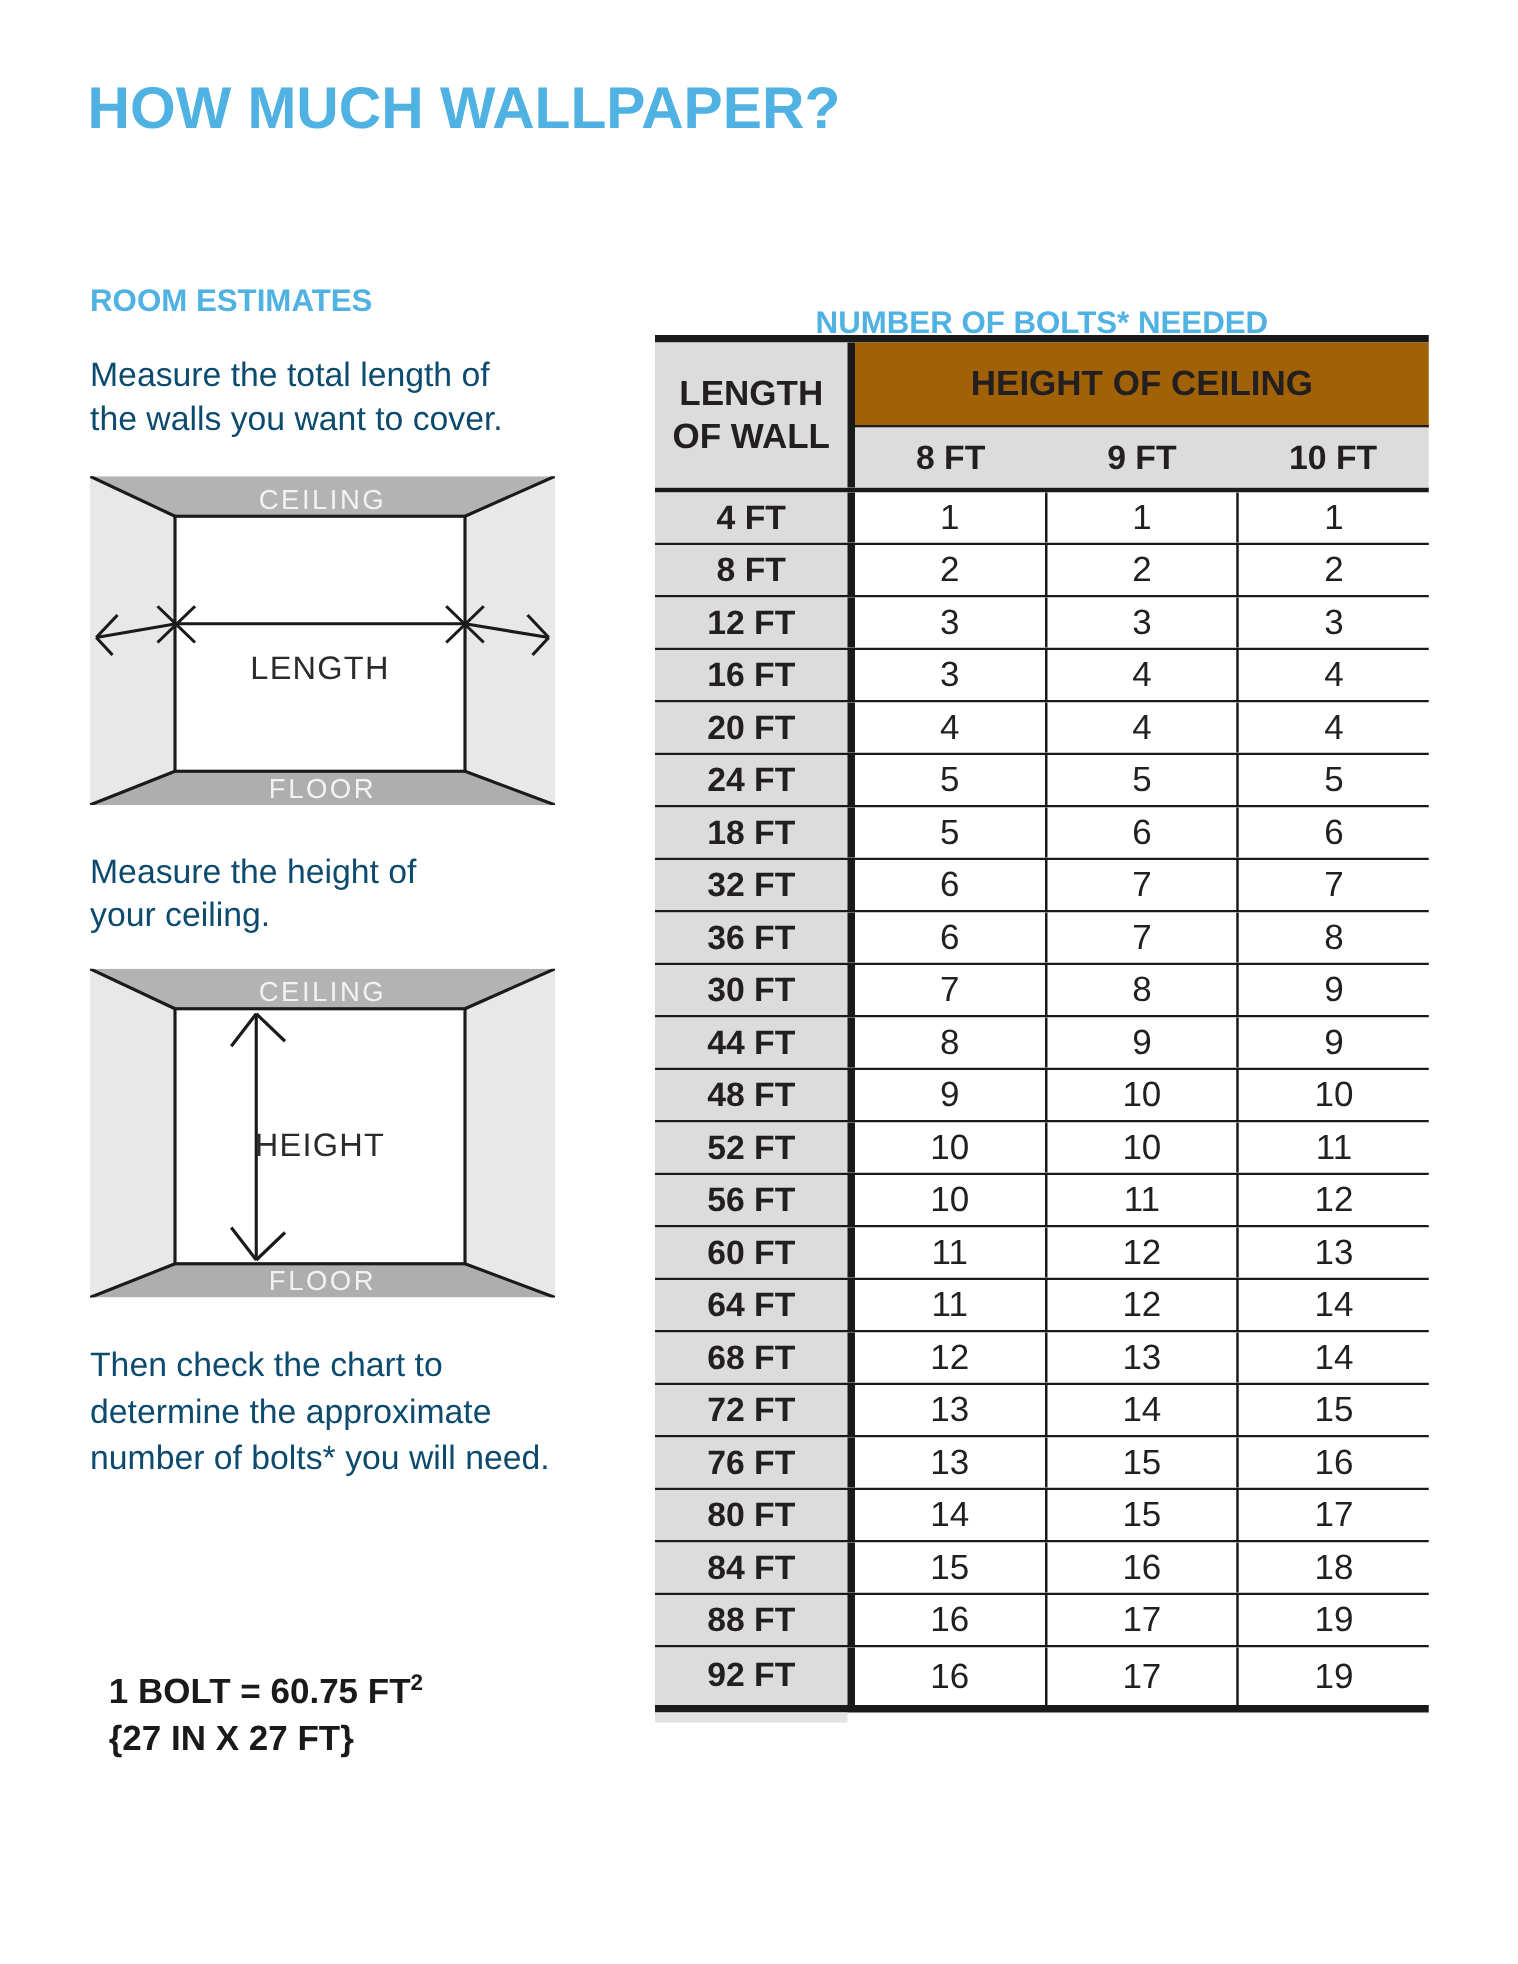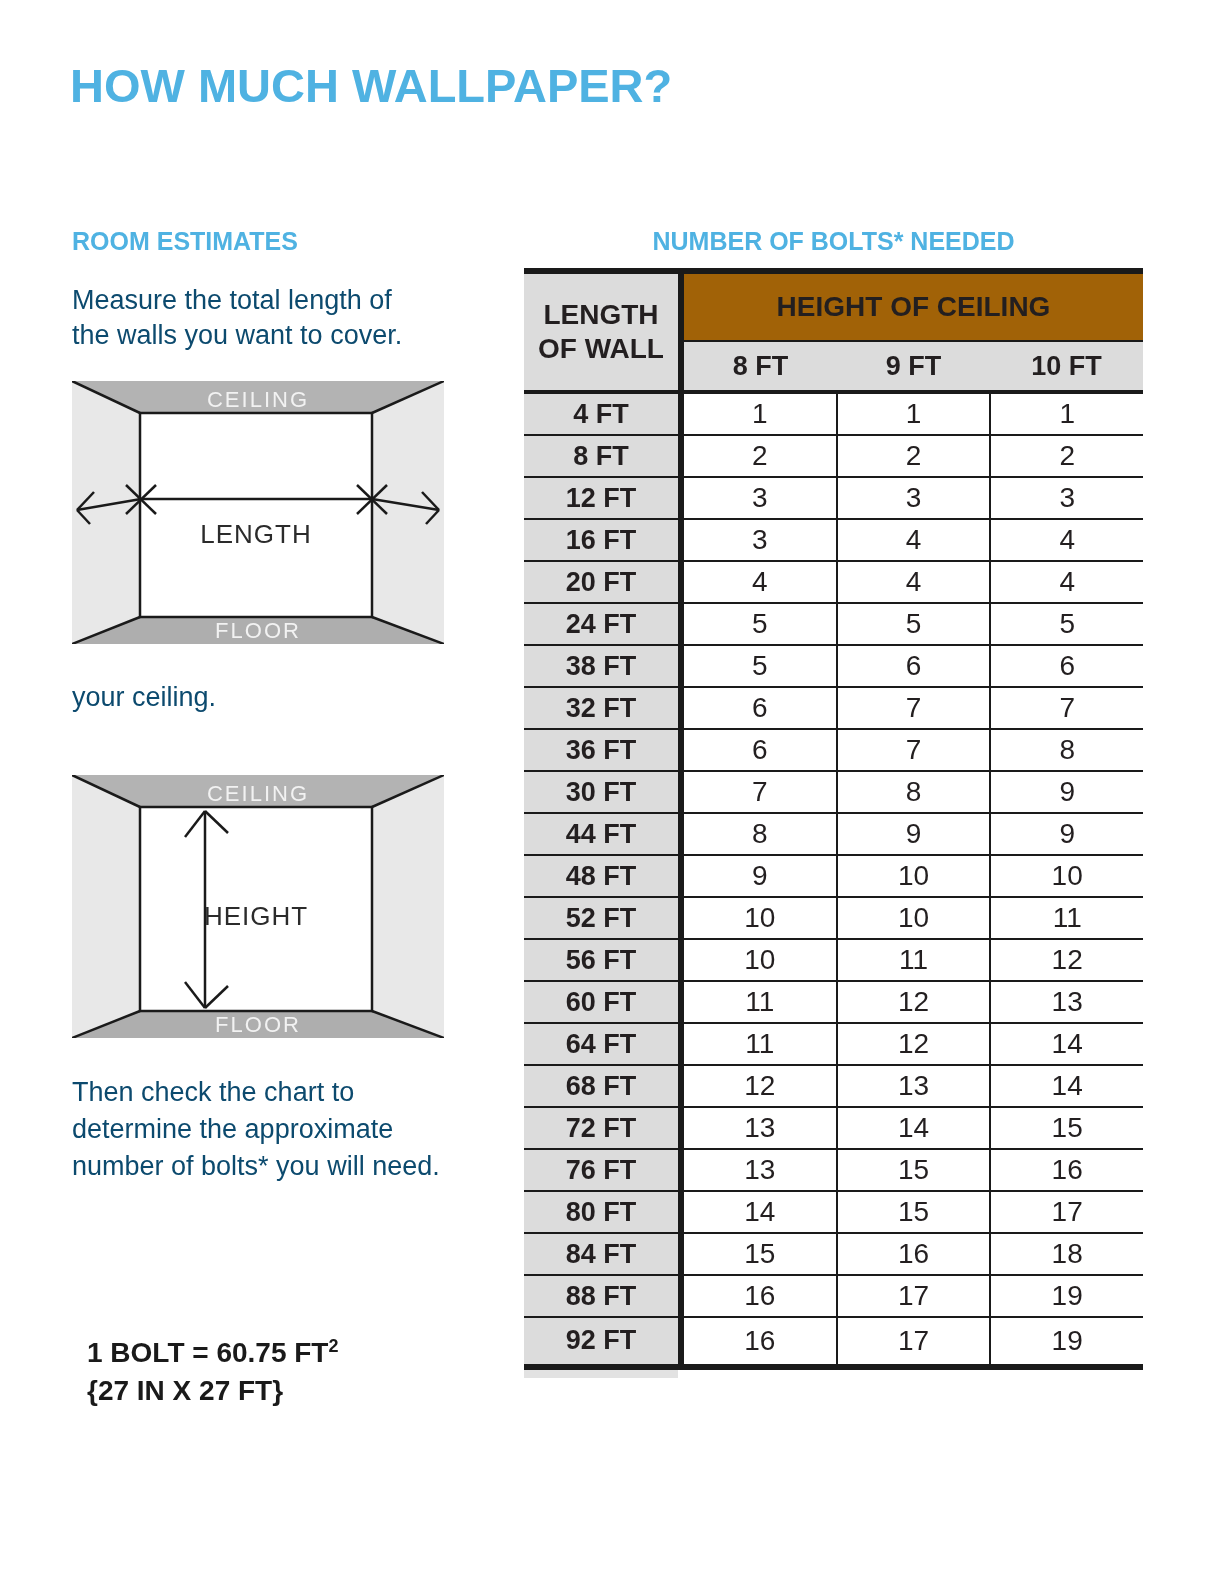--- a/index.html
+++ b/index.html
@@ -15,21 +15,21 @@
   .main-title {
     position: absolute; left: 70px; top: 58px;
     font-size: 47px; font-weight: bold; letter-spacing: 0px;
     color: #4fb2e2; white-space: nowrap;
   }
   .section-heading {
     position: absolute; font-size: 25px; font-weight: bold;
     color: #4fb2e2; white-space: nowrap;
   }
   #room-estimates-heading { left: 72px; top: 227px; }
-  #table-heading { left: 524px; top: 227px; width: 619px; text-align: center; }
+  #table-heading { left: 524px; top: 244px; width: 619px; text-align: center; }
 
   
   .para {
     position: absolute; left: 72px;
     font-size: 27px; line-height: 35px; color: #0c4a6e;
   }
   #para1 { top: 283px; }
   #para2 { top: 680px; }
   #para3 { top: 1074px; line-height: 37px; }
 
@@ -129,20 +129,21 @@
       <line x1="5" y1="129" x2="22" y2="111"></line>
       <line x1="5" y1="129" x2="18" y2="143"></line>
       <line x1="300" y1="118" x2="367" y2="129"></line>
       <line x1="367" y1="129" x2="350" y2="111"></line>
       <line x1="367" y1="129" x2="354" y2="143"></line>
     </g>
     <text x="184" y="162" text-anchor="middle" font-size="26" letter-spacing="1" fill="#2b2b2b">LENGTH</text>
   </svg>
 
   <div class="para" id="para2">
+    <div>Measure the height of</div>
     <div>your ceiling.</div>
   </div>
 
   <svg class="diagram" id="diagram-height" viewBox="0 0 372 263" xmlns="http://www.w3.org/2000/svg">
     <rect x="0" y="0" width="372" height="263" fill="#ffffff"></rect>
     <polygon points="0,0 372,0 300,32 68,32" fill="#b3b3b3"></polygon>
     <polygon points="0,263 372,263 300,236 68,236" fill="#aeaeae"></polygon>
     <polygon points="0,0 68,32 68,236 0,263" fill="#e8e8e8"></polygon>
     <polygon points="372,0 300,32 300,236 372,263" fill="#e8e8e8"></polygon>
     <rect x="68" y="32" width="232" height="204" fill="#ffffff" stroke="#1a1a1a" stroke-width="2.5"></rect>
@@ -223,21 +224,21 @@
           <div class="t-cell">4</div>
           <div class="t-cell">4</div>
         </div>
         <div class="t-row">
           <div class="t-label">24 FT</div>
           <div class="t-cell">5</div>
           <div class="t-cell">5</div>
           <div class="t-cell">5</div>
         </div>
         <div class="t-row">
-          <div class="t-label">38 FT</div>
+          <div class="t-label">18 FT</div>
           <div class="t-cell">5</div>
           <div class="t-cell">6</div>
           <div class="t-cell">6</div>
         </div>
         <div class="t-row">
           <div class="t-label">32 FT</div>
           <div class="t-cell">6</div>
           <div class="t-cell">7</div>
           <div class="t-cell">7</div>
         </div>

